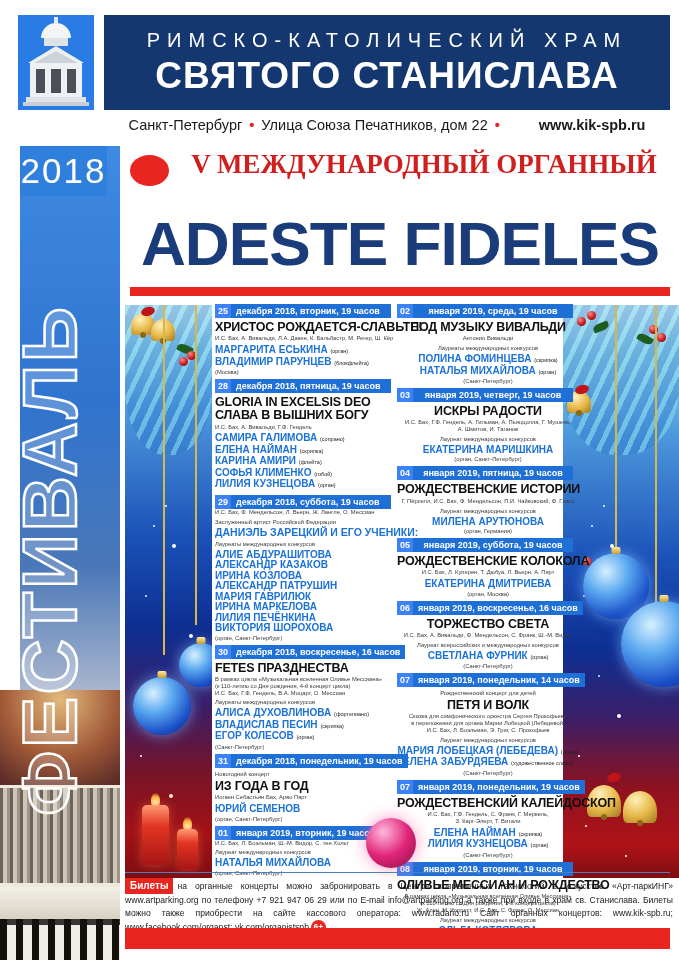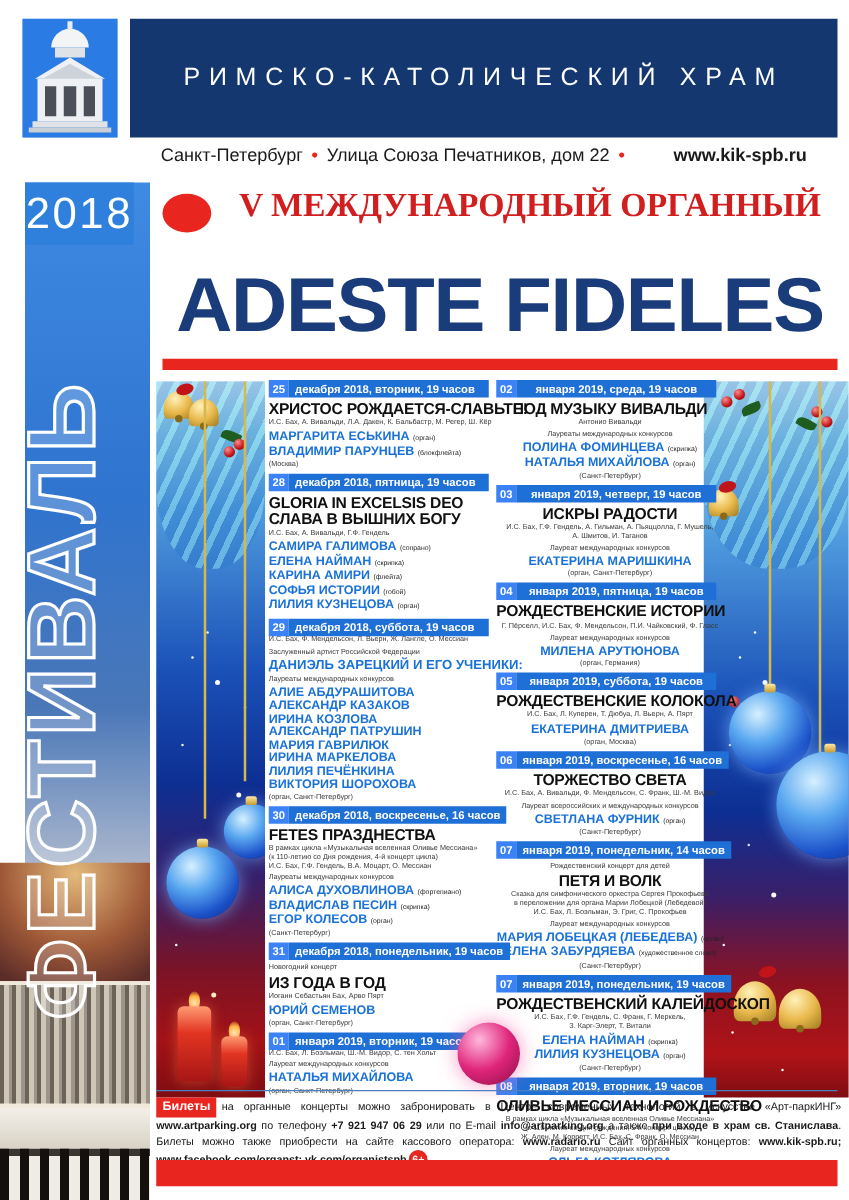--- a/index.html
+++ b/index.html
@@ -108,21 +108,21 @@
   .performers{margin-top:3px;}
   .performer{font-size:10px;font-weight:700;color:#1a72d8;line-height:10.5px;white-space:nowrap;}
   .pnote{font-size:5.5px;font-weight:400;color:#222;}
   .location{font-size:5.8px;color:#3a3a3a;margin-top:1px;white-space:nowrap;}
   
   .footer-rule{position:absolute;left:125px;top:872px;width:545px;border-top:1.5px solid #4a7fc0;z-index:4;}
   .footer-text{position:absolute;left:125px;top:878px;width:548px;font-size:8.6px;line-height:1.5;
     color:#1a1a1a;text-align:justify;z-index:4;background:rgba(255,255,255,0.0);}
   .tickets-badge{display:inline-block;background:#e8251e;color:#fff;font-weight:700;font-size:10px;
     padding:0px 5px 1px;margin-right:4px;}
-  .footer-text b{font-weight:700;margin-top:44px;}
+  .footer-text b{font-weight:400;margin-top:44px;}
   .age-badge{display:inline-block;background:#e8251e;color:#fff;border-radius:50%;width:15px;height:15px;
     line-height:15px;text-align:center;font-weight:700;font-size:8.5px;vertical-align:middle;margin-left:2px;}
   .footer-redbar{position:absolute;left:125px;top:928px;width:545px;height:21px;background:#e8251e;z-index:4;}
 </style>
 </head>
 <body>
 
 <div class="church-box">
   <svg viewBox="0 0 76 95">
     <rect x="0" y="0" width="76" height="95" fill="#2a7ce4"></rect>
@@ -134,20 +134,21 @@
     <rect x="12" y="48" width="52" height="34" fill="#eef0f3"></rect>
     <rect x="18" y="54" width="9" height="24" fill="#4a4f58"></rect>
     <rect x="33" y="54" width="10" height="24" fill="#4a4f58"></rect>
     <rect x="49" y="54" width="9" height="24" fill="#4a4f58"></rect>
     <rect x="8" y="82" width="60" height="5" fill="#dfe3e8"></rect>
     <rect x="5" y="87" width="66" height="4" fill="#c9cfd6"></rect>
   </svg>
 </div>
 <div class="header-bar">
   <div class="header-line1">РИМСКО-КАТОЛИЧЕСКИЙ ХРАМ</div>
+  <div class="header-line2">СВЯТОГО СТАНИСЛАВА</div>
 </div>
 <div class="address">
   <span>Санкт-Петербург</span><span class="bullet">•</span><span>Улица Союза Печатников, дом 22</span><span class="bullet">•</span><span class="site">www.kik-spb.ru</span>
 </div>
 
 <div class="sidebar-blue"></div>
 <div class="organ-photo">
   <div class="photo-top"></div>
   <div class="photo-pipes"></div>
   <div class="photo-console"></div>
@@ -239,21 +240,21 @@
         <div>GLORIA IN EXCELSIS DEO</div>
         <div>СЛАВА В ВЫШНИХ БОГУ</div>
       </div>
       <div class="program">
         <div>И.С. Бах, А. Вивальди, Г.Ф. Гендель</div>
       </div>
       <div class="performers">
         <div class="performer"><span>САМИРА ГАЛИМОВА</span> <span class="pnote">(сопрано)</span></div>
         <div class="performer"><span>ЕЛЕНА НАЙМАН</span> <span class="pnote">(скрипка)</span></div>
         <div class="performer"><span>КАРИНА АМИРИ</span> <span class="pnote">(флейта)</span></div>
-        <div class="performer"><span>СОФЬЯ ИСТОРИИ</span> <span class="pnote">(гобой)</span></div>
+        <div class="performer"><span>СОФЬЯ КЛИМЕНКО</span> <span class="pnote">(гобой)</span></div>
         <div class="performer"><span>ЛИЛИЯ КУЗНЕЦОВА</span> <span class="pnote">(орган)</span></div>
       </div>
     </div>
     <div class="concert">
       <div class="datebar">
         <span class="day">29</span>
         <span class="rest">декабря 2018, суббота, 19 часов</span>
       </div>
       <div class="program">
         <div>И.С. Бах, Ф. Мендельсон, Л. Вьерн, Ж. Лангле, О. Мессиан</div>

